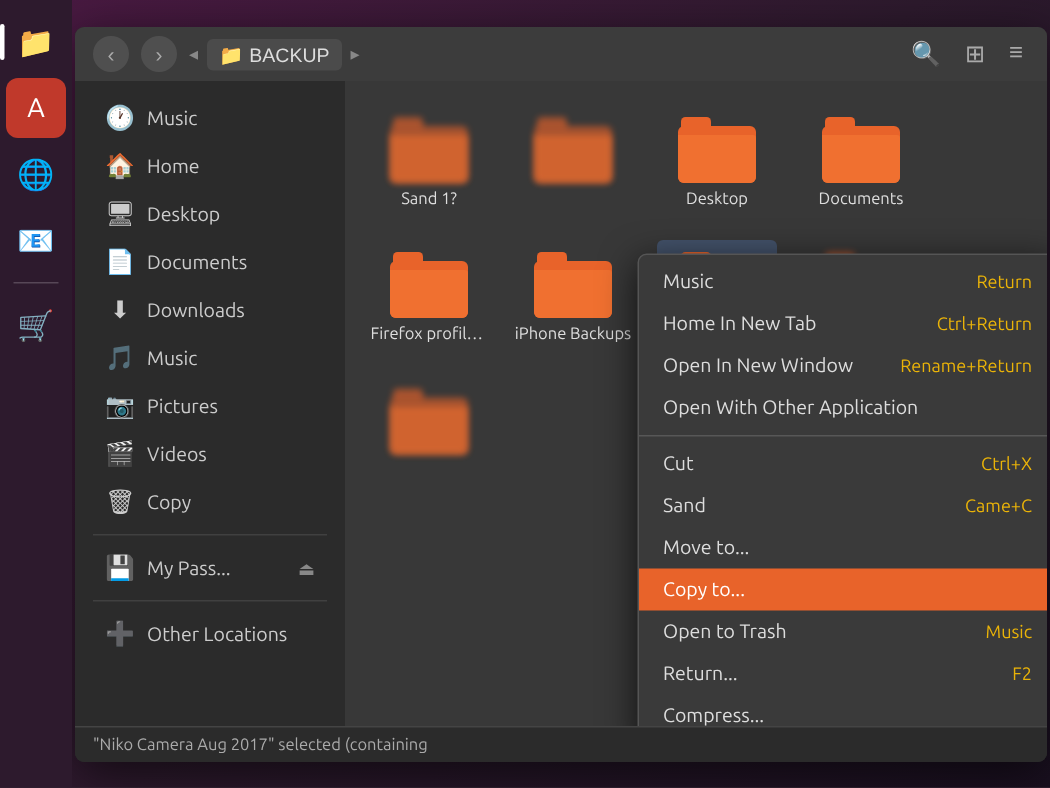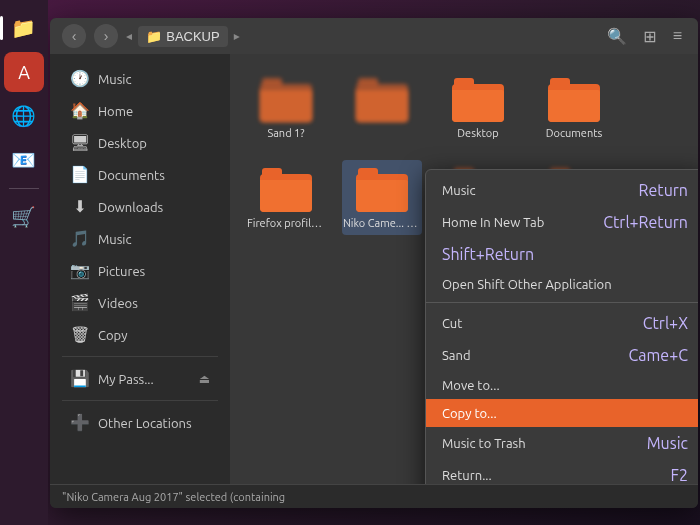--- a/index.html
+++ b/index.html
@@ -308,22 +308,22 @@
       font-size: 13px;
       cursor: pointer;
     }
 
     .menu-item.highlighted {
       background: #e8632a;
       color: white;
     }
 
     .menu-item .shortcut {
-      color: #c4b5fd;
-      font-size: 16px;
+      color: #eab308;
+      font-size: 12px;
     }
 
     .menu-item.highlighted .shortcut {
       color: #ffc;
     }
 
     .menu-separator {
       height: 1px;
       background: rgba(255,255,255,0.15);
       margin: 4px 0;
@@ -481,20 +481,28 @@
 
           <div class="file-item">
             <div class="folder-icon">
               <div class="folder-tab"></div>
               <div class="folder-back"></div>
               <div class="folder-front"></div>
             </div>
             <span class="file-label">Firefox profile backup o...</span>
           </div>
 
+          <div class="file-item">
+            <div class="folder-icon">
+              <div class="folder-tab"></div>
+              <div class="folder-back"></div>
+              <div class="folder-front"></div>
+            </div>
+            <span class="file-label">iPhone Backups</span>
+          </div>
 
           <div class="file-item selected">
             <div class="folder-icon">
               <div class="folder-tab"></div>
               <div class="folder-back"></div>
               <div class="folder-front"></div>
             </div>
             <span class="file-label">Niko Came... Aug 20</span>
           </div>
 
@@ -521,45 +529,46 @@
         <div class="context-menu">
           <div class="menu-item">
             <span>Music</span>
             <span class="shortcut">Return</span>
           </div>
           <div class="menu-item">
             <span>Home In New Tab</span>
             <span class="shortcut">Ctrl+Return</span>
           </div>
           <div class="menu-item">
-            <span class="shortcut">Shift+Return</span>
-          </div>
-          <div class="menu-item">
-            <span>Open Shift Other Application</span>
+            <span>Open In New Window</span>
+            <span class="shortcut">Rename+Return</span>
+          </div>
+          <div class="menu-item">
+            <span>Open With Other Application</span>
             <span class="shortcut"></span>
           </div>
           <div class="menu-separator"></div>
           <div class="menu-item">
             <span>Cut</span>
             <span class="shortcut">Ctrl+X</span>
           </div>
           <div class="menu-item">
             <span>Sand</span>
             <span class="shortcut">Came+C</span>
           </div>
           <div class="menu-item">
             <span>Move to...</span>
             <span class="shortcut"></span>
           </div>
           <div class="menu-item highlighted">
             <span>Copy to...</span>
             <span class="shortcut"></span>
           </div>
           <div class="menu-item">
-            <span>Music to Trash</span>
+            <span>Open to Trash</span>
             <span class="shortcut">Music</span>
           </div>
           <div class="menu-item">
             <span>Return...</span>
             <span class="shortcut">F2</span>
           </div>
           <div class="menu-item">
             <span>Compress...</span>
             <span class="shortcut"></span>
           </div>

